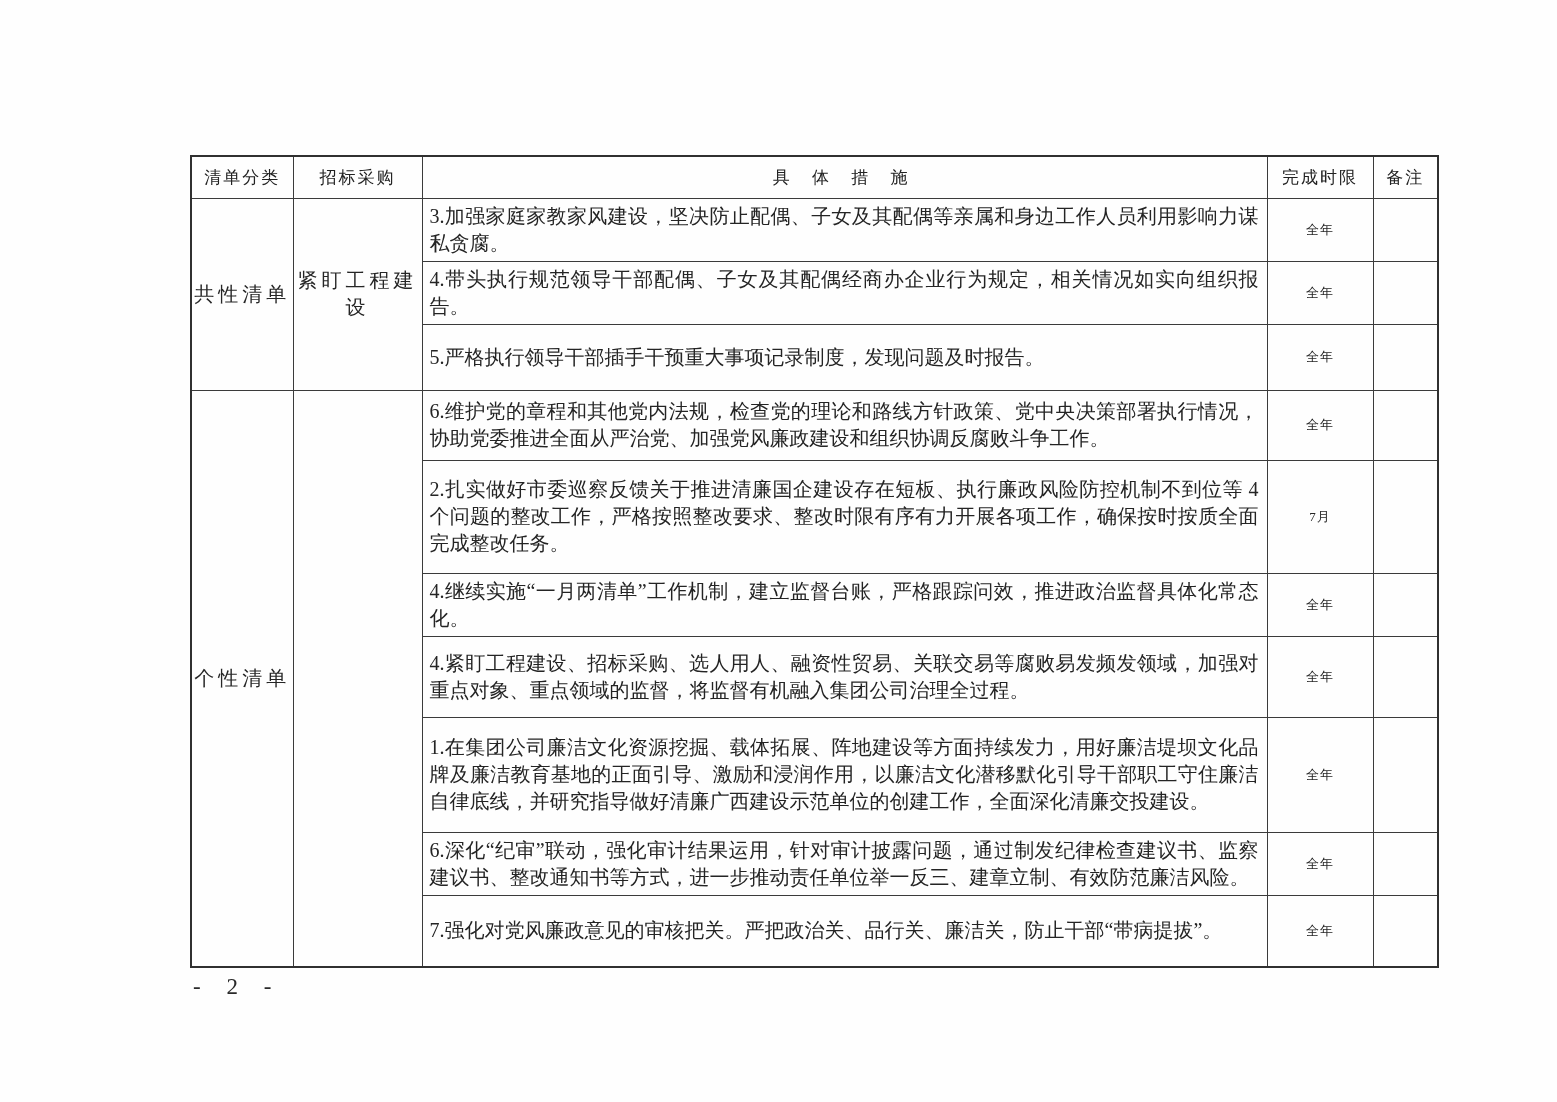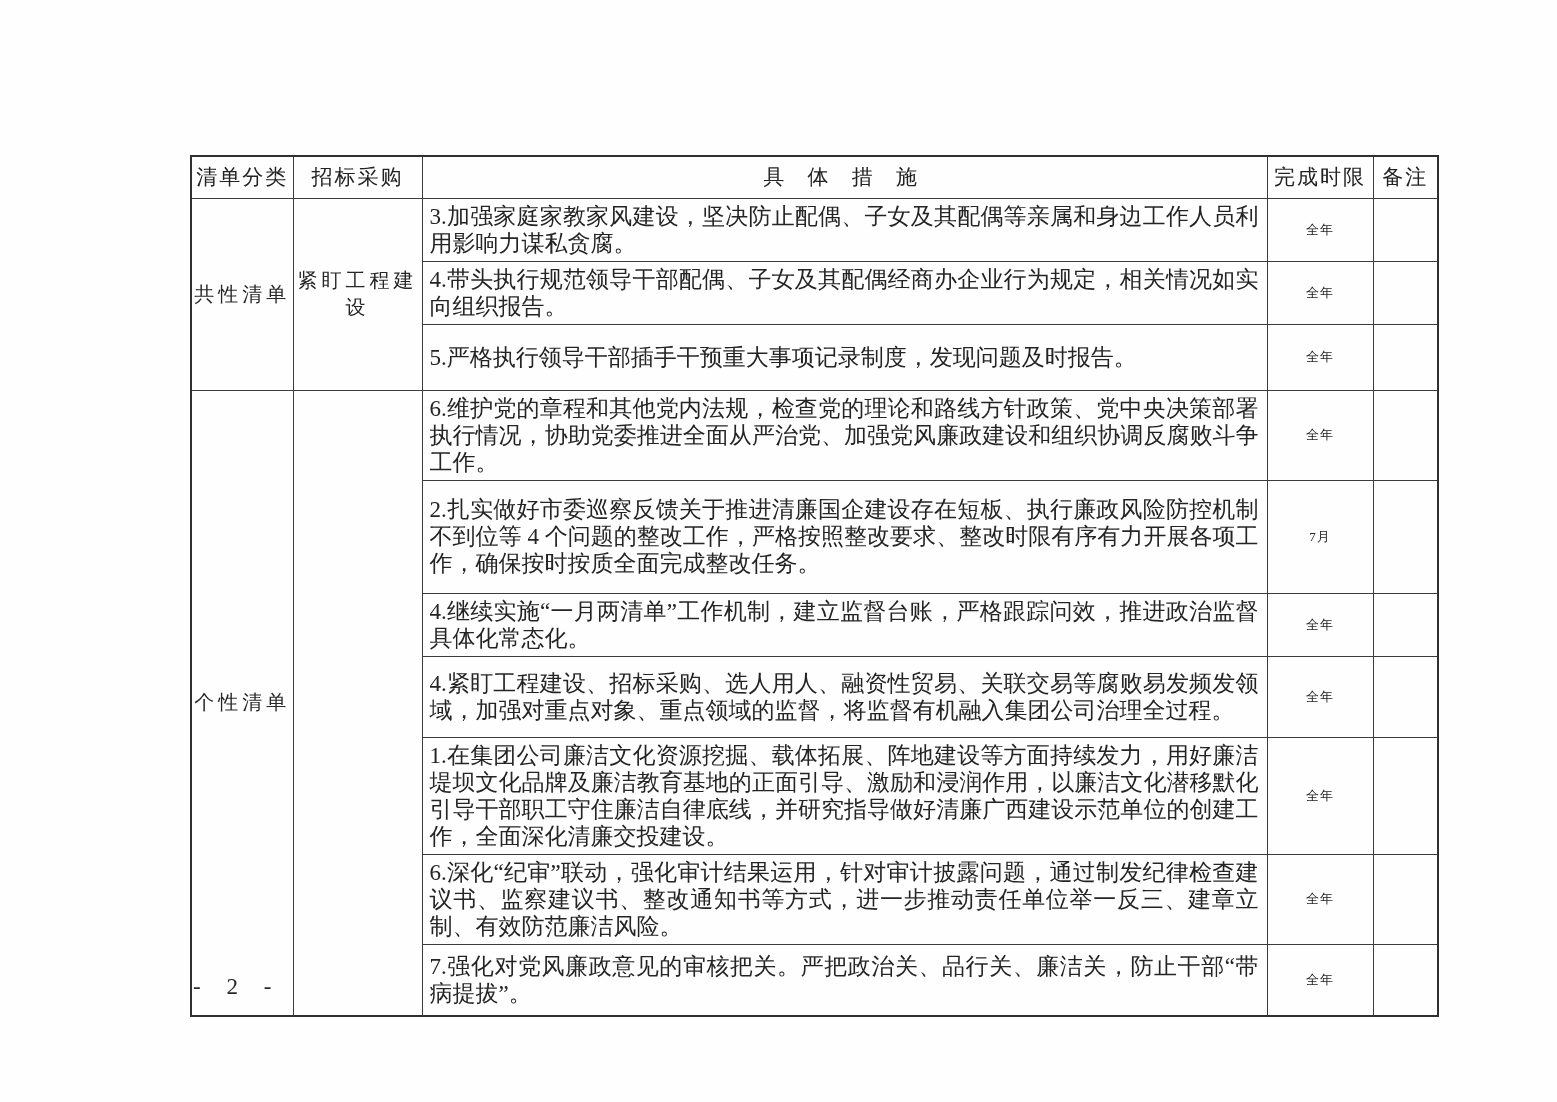--- a/index.html
+++ b/index.html
@@ -26,34 +26,34 @@
     table-layout: fixed;
   }
   table.doc-table td, table.doc-table th {
     border: 1.6px solid #3b3b3b;
     vertical-align: middle;
     background: transparent;
   }
   table.doc-table { border: 2.2px solid #303030; }
   th.hdr {
     font-weight: normal;
-    font-size: 21px;
+    font-size: 17px;
     letter-spacing: 2px;
     text-align: center;
     color: #222;
   }
   th.hdr-measures { letter-spacing: 9px; }
   td.cat-cell, td.proj-cell {
     text-align: center;
     font-size: 20px;
     letter-spacing: 4px;
     color: #262626;
   }
   td.measure-cell {
-    font-size: 23px;
+    font-size: 20px;
     line-height: 27px;
     padding: 4px 8px 4px 7px;
     text-align: justify;
     color: #242424;
   }
   td.deadline-cell {
     text-align: center;
     font-size: 13px;
     letter-spacing: 1px;
     color: #242424;

